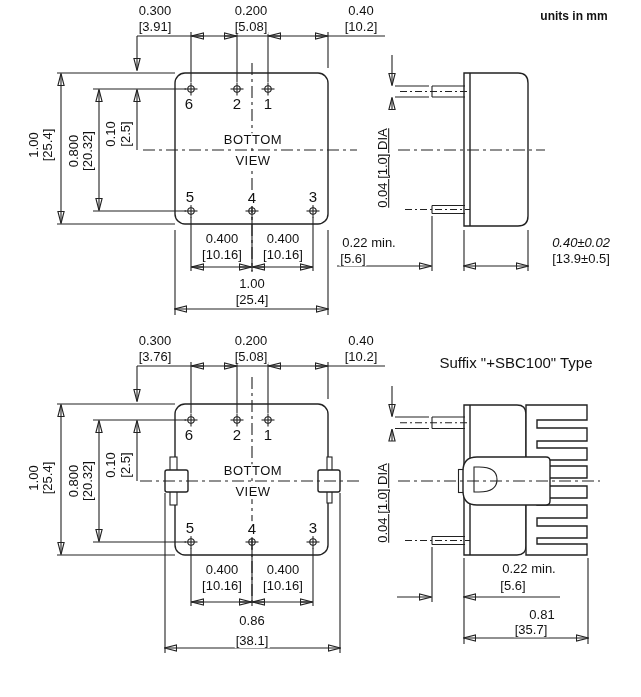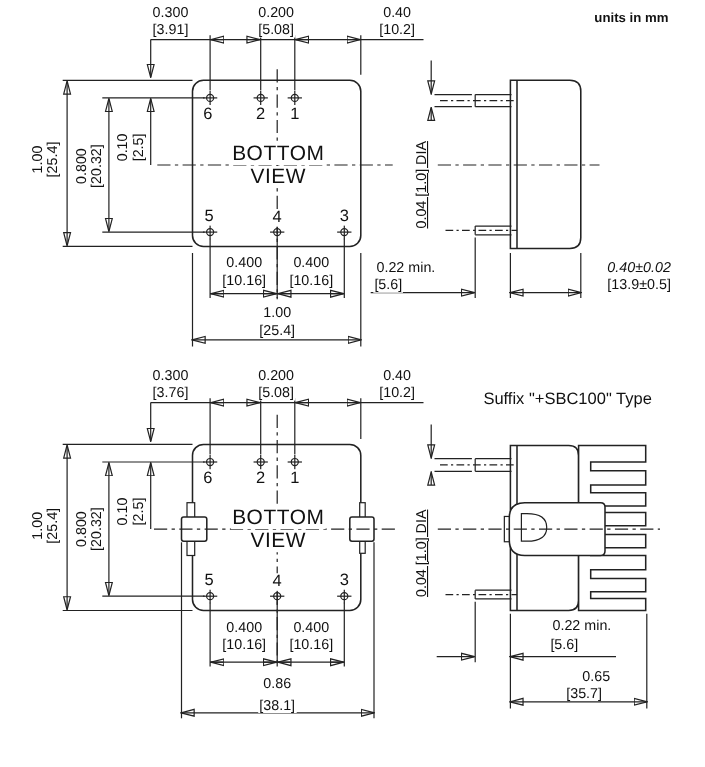--- a/index.html
+++ b/index.html
@@ -10,21 +10,21 @@
       stroke:#222;fill:none;stroke-width:1.1;}
   #linework .thick{stroke-width:1.4;}
   #linework .wfill{fill:#fff;}
   #linework .cl{stroke-dasharray:12 4 3 4;}
   #linework .cl2{stroke-dasharray:7 3 2 3;}
   #labels{position:absolute;left:0;top:0;width:100%;height:100%;}
   .lbl{position:absolute;transform:translate(-50%,-50%);font-size:13px;line-height:1.05;
        white-space:nowrap;background:#fff;padding:0 1px;color:#111;}
   .rot{transform:translate(-50%,-50%) rotate(-90deg);}
   .k-pin{font-size:15px;}
-  .k-title{font-size:19px;letter-spacing:.5px;}
+  .k-title{font-size:13px;letter-spacing:.5px;}
   .k-note{font-size:12px;font-weight:bold;}
   .k-heading{font-size:15px;}
   .k-dia{text-decoration:underline;}
 </style>
 </head>
 <body>
 
 <div id="stage">
 
 <svg id="linework" width="641" height="697" viewBox="0 0 641 697">
@@ -247,17 +247,17 @@
       <div class="lbl k-title" style="left: 253px; top: 471px;">BOTTOM</div>
       <div class="lbl k-title" style="left: 253px; top: 492px;">VIEW</div>
       <div class="lbl" style="left: 222px; top: 570px;">0.400</div>
       <div class="lbl" style="left: 222px; top: 586px;">[10.16]</div>
       <div class="lbl" style="left: 283px; top: 570px;">0.400</div>
       <div class="lbl" style="left: 283px; top: 586px;">[10.16]</div>
       <div class="lbl" style="left: 252px; top: 621px;">0.86</div>
       <div class="lbl" style="left: 252px; top: 641px;">[38.1]</div>
       <div class="lbl" style="left: 529px; top: 569px;">0.22 min.</div>
       <div class="lbl" style="left: 513px; top: 586px;">[5.6]</div>
-      <div class="lbl" style="left: 542px; top: 615px;">0.65</div>
+      <div class="lbl" style="left: 542px; top: 615px;">0.81</div>
       <div class="lbl" style="left: 531px; top: 630px;">[35.7]</div>
       <div class="lbl k-dia rot" style="left: 383px; top: 503px;">0.04 [1.0] DIA</div>
     </div>
 </div>
 
 </body></html>

